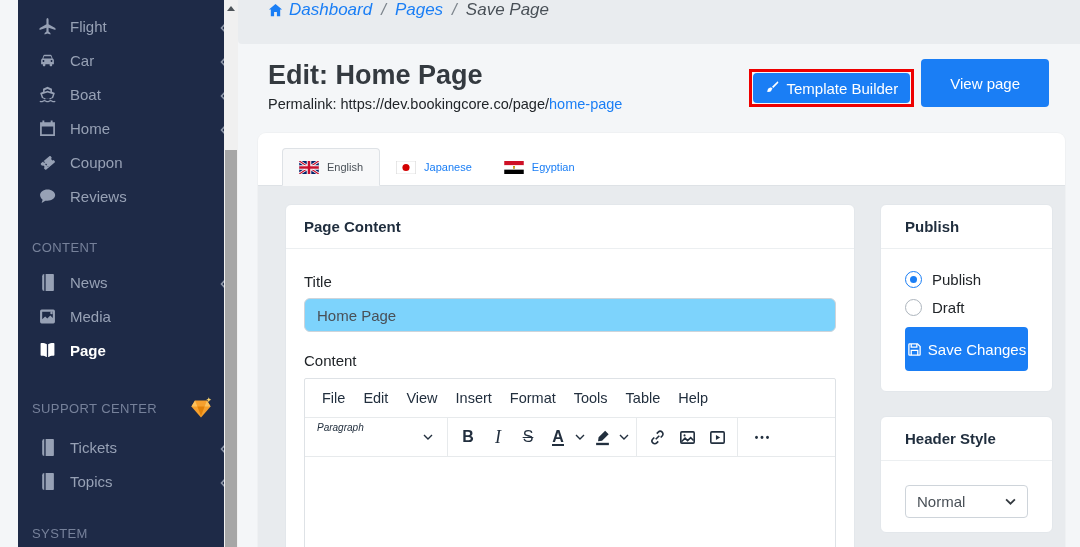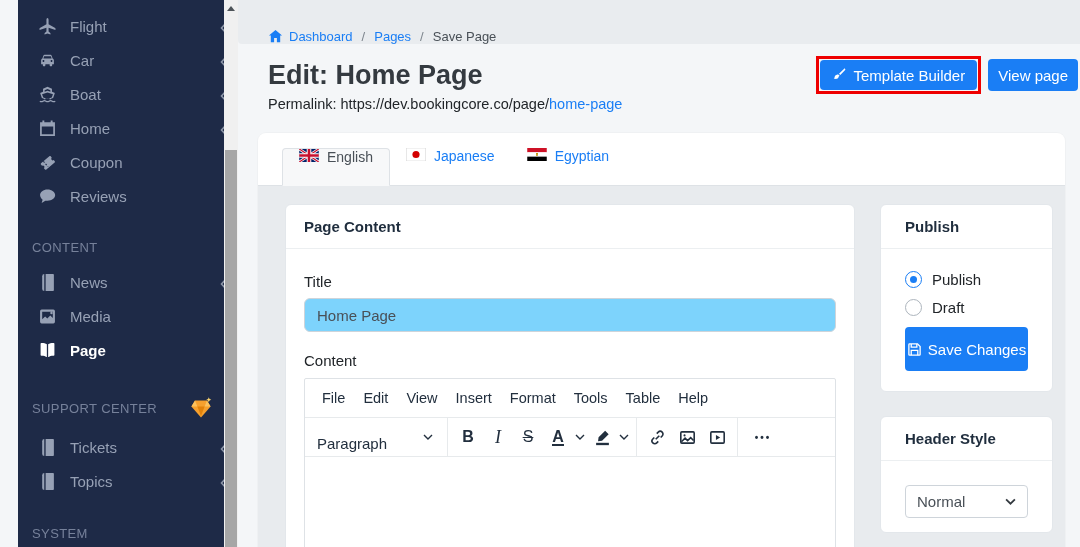--- a/index.html
+++ b/index.html
@@ -27,64 +27,64 @@
   .gem{width:24px;height:22px;margin-left:32px;}
 
   
   .sb-scroll{position:absolute;left:224px;top:0;width:14px;height:100%;background:#f0f0f0;}
   .sb-arrow{position:absolute;top:2px;left:0;width:14px;height:12px;display:flex;align-items:center;justify-content:center;cursor:pointer;}
   .sb-arrow:after{content:"";border-left:4px solid transparent;border-right:4px solid transparent;border-bottom:5px solid #4d5358;}
   .sb-thumb{position:absolute;top:150px;left:1px;width:12px;height:400px;background:#a6a6a6;cursor:pointer;}
 
   
   .main{position:absolute;left:238px;top:0;right:0;bottom:0;background:#f4f6f8;}
-  .breadcrumb{height:44px;background:#e9ecef;display:flex;align-items:flex-end;padding-left:30px;font-size:13px;border-radius:0 0 0 4px;}
+  .breadcrumb{height:44px;background:#e9ecef;display:flex;align-items:flex-start;padding-left:30px;font-size:17px;border-radius:0 0 0 4px;font-style:italic;}
   .breadcrumb a{color:var(--blue);text-decoration:none;display:flex;align-items:center;cursor:pointer;}
   .breadcrumb .home-ic{width:15px;height:15px;margin-right:6px;}
   .breadcrumb .home-ic svg{width:15px;height:15px;fill:var(--blue);}
   .breadcrumb .sep{color:#7c848c;margin:0 9px;}
   .breadcrumb .current{color:#495057;}
 
   .page-head{padding:15px 0 0 30px;}
   .page-title{font-size:27px;font-weight:700;color:#343a40;line-height:33px;}
   .permalink{margin-top:4px;font-size:14.5px;color:#212529;}
   .permalink a{color:var(--blue);text-decoration:none;cursor:pointer;}
 
-  .actions{position:absolute;top:56px;right:2px;display:flex;align-items:flex-start;}
+  .actions{position:absolute;top:56px;right:31px;display:flex;align-items:flex-end;}
   .btn{background:var(--blue);color:#fff;border:none;border-radius:4px;font-size:15px;font-family:inherit;display:flex;align-items:center;justify-content:center;cursor:pointer;}
   .annotation{border:3px solid #ee0000;padding:1px;margin-right:7px;}
   .btn-tb{height:30px;padding:0 12px;}
   .btn-tb svg{width:14px;height:14px;margin-right:7px;}
-  .btn-view{height:32px;padding:0 10px;margin-top:3px;}
+  .btn-view{height:48px;padding:0 29px;margin-top:3px;}
 
   
   .content-card{position:absolute;left:20px;top:133px;width:807px;background:#fff;border-radius:8px 8px 0 0;box-shadow:0 0 0 1px rgba(0,0,0,.02);}
   .tabs{display:flex;align-items:flex-end;padding:15px 24px 0;border-bottom:1px solid var(--border);}
-  .tab{height:38px;display:flex;align-items:flex-start;padding:0 16px;font-size:14px;border-radius:4px 4px 0 0;margin-bottom:-1px;cursor:pointer;color:var(--blue);}
+  .tab{height:38px;display:flex;align-items:center;padding:0 16px;font-size:11px;border-radius:4px 4px 0 0;margin-bottom:-1px;cursor:pointer;color:var(--blue);}
   .tab .flag{width:20px;height:13px;margin-right:8px;display:block;}
   .tab .flag svg{width:20px;height:13px;display:block;}
   .tab.active{background:#f7f8f9;border:1px solid var(--border);border-bottom:1px solid #f7f8f9;color:#495057;}
   .tab-content{background:#e8ebee;padding:18px 12px 40px 27px;display:flex;align-items:flex-start;gap:25px;min-height:430px;}
 
   .card{background:#fff;border:1px solid var(--card-border);border-radius:6px;}
   .card-header{padding:13px 18px;font-size:15px;font-weight:700;color:#1f2d3d;border-bottom:1px solid #eceff1;}
   .left-col{width:570px;flex:none;}
   .left-col .card-body{padding:24px 18px 18px;}
   .field-label{font-size:15px;color:#212529;margin-bottom:8px;}
   .text-input{width:100%;height:34px;border:1px solid #ced4da;border-radius:6px;padding:0 12px;font-size:15px;color:#495057;font-family:inherit;outline:none;background:#7dd3fc;}
   .content-label{margin-top:20px;margin-bottom:9px;}
 
   
   .editor{border:1px solid var(--border);border-radius:2px;}
   .menubar{display:flex;align-items:center;height:39px;padding:0 8px;border-bottom:1px solid #e7eaec;}
   .menu-item{padding:3px 9px;font-size:14.5px;color:var(--dark);border-radius:3px;cursor:pointer;}
   .toolbar{display:flex;align-items:stretch;height:39px;border-bottom:1px solid #e7eaec;}
   .tb-group{display:flex;align-items:center;padding:0 5px;border-right:1px solid #e7eaec;}
   .tb-group:last-child{border-right:none;}
-  .fmt-select{width:132px;display:flex;align-items:flex-end;justify-content:space-between;padding:0 7px;font-size:15px;color:var(--dark);cursor:pointer;}
+  .fmt-select{width:132px;display:flex;align-items:flex-start;justify-content:space-between;padding:0 7px;font-size:10px;color:var(--dark);cursor:pointer;font-style:italic;}
   .tb-btn{width:30px;height:30px;display:flex;align-items:center;justify-content:center;color:var(--dark);font-size:16px;cursor:pointer;border-radius:3px;}
   .tb-btn svg{width:17px;height:17px;}
   .tb-bold{font-weight:800;}
   .tb-italic{font-family:"Liberation Serif","DejaVu Serif",serif;font-style:italic;font-size:18px;}
   .tb-strike{text-decoration:line-through;}
   .tb-under{font-weight:700;border-bottom:2.5px solid var(--dark);line-height:15px;height:17px;}
   .tb-chev{width:14px;height:30px;display:flex;align-items:center;justify-content:center;color:var(--dark);cursor:pointer;}
   .tb-chev svg{width:10px;height:6px;}
   .tb-more{font-size:10px;letter-spacing:2px;font-weight:700;width:40px;}
   .editor-body{height:210px;background:#fff;cursor:text;}

